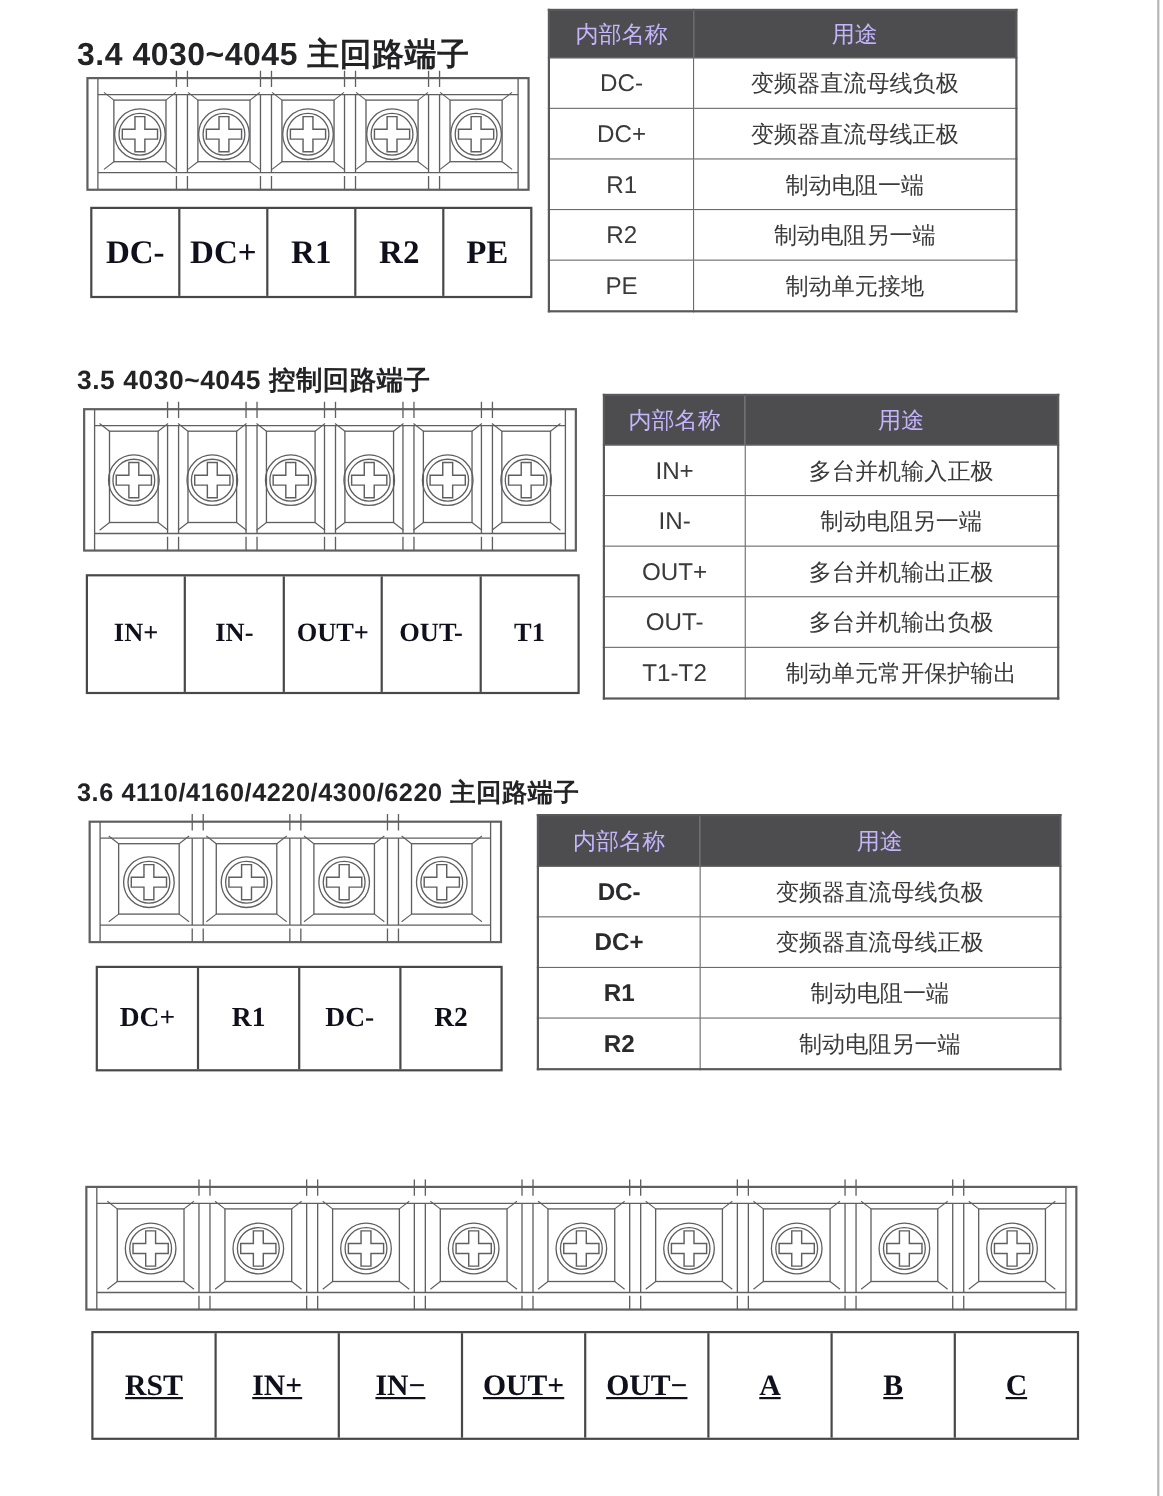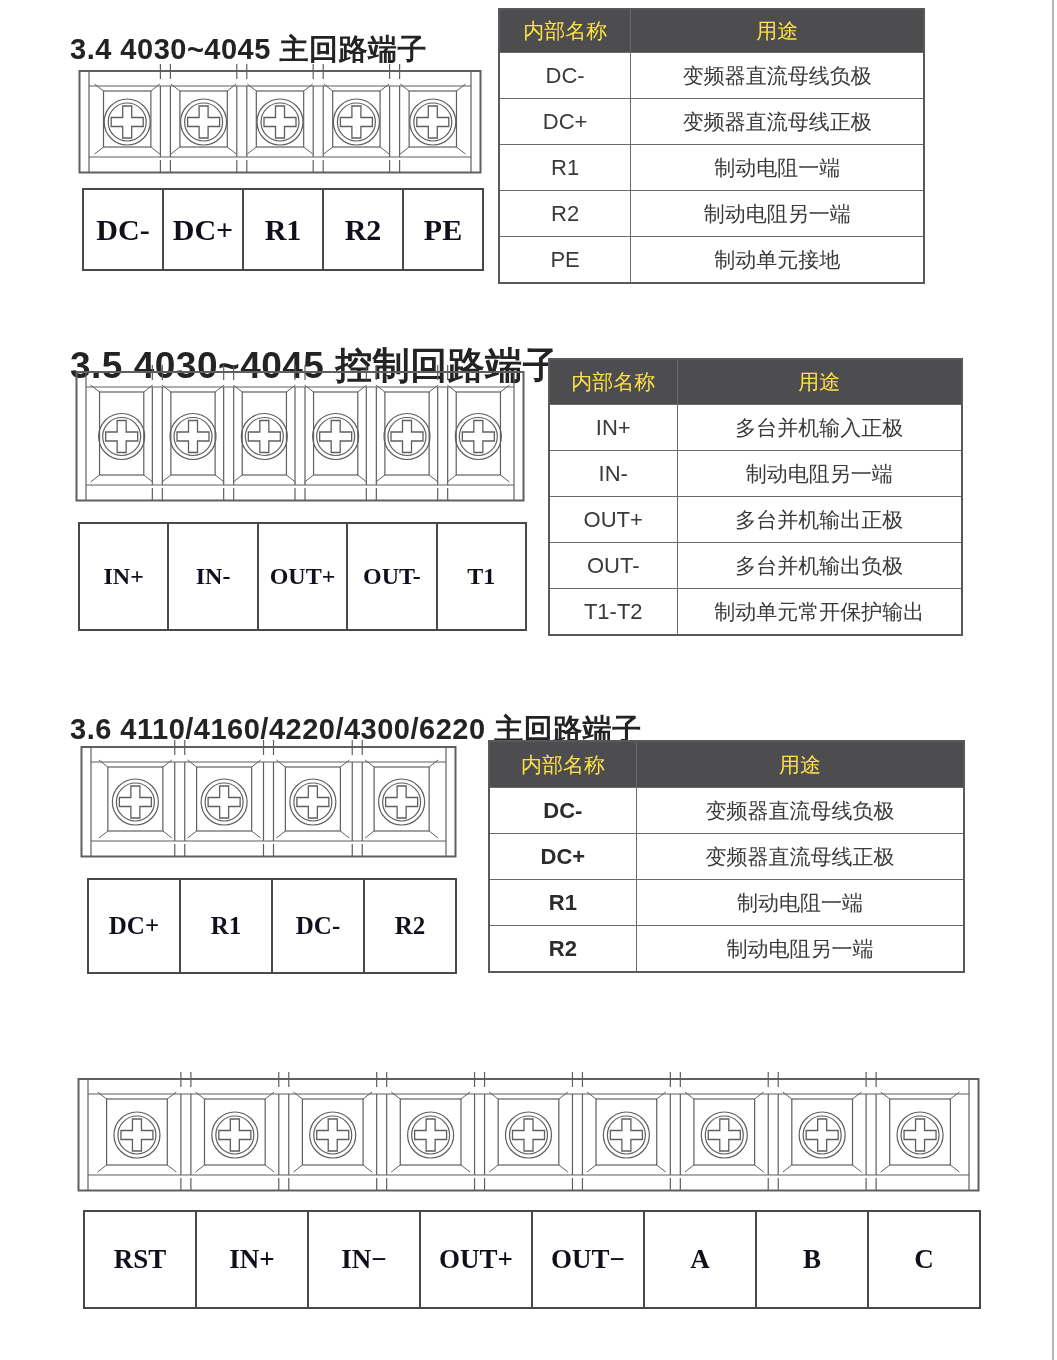--- a/index.html
+++ b/index.html
@@ -5,22 +5,22 @@
   html,body{margin:0;padding:0;background:#ffffff;}
   #page{
     position:relative;width:1057px;height:1360px;background:#ffffff;overflow:hidden;
     font-family:"Liberation Sans",sans-serif;
   }
   .page-edge{position:absolute;left:1052px;top:0;width:2px;height:1360px;background:#b6b6b8;}
 
   
   .sec-title{position:absolute;font-weight:bold;color:#232325;white-space:nowrap;letter-spacing:0.5px;}
   #title0{left:70px;top:6px;font-size:29px;}
-  #title1{left:70px;top:310px;font-size:37px;}
-  #title2{left:70px;top:686px;font-size:29px;}
+  #title1{left:70px;top:310px;font-size:24px;}
+  #title2{left:70px;top:686px;font-size:23px;}
   #title3{left:70px;top:1020px;font-size:29px;}
 
   
   .tblock{position:absolute;display:block;}
   #svg0{left:78px;top:64px;width:404px;height:110px;}
   #svg1{left:75px;top:365px;width:450px;height:137px;}
   #svg2{left:80px;top:740px;width:377px;height:118px;}
   #svg3{left:77px;top:1072px;width:903px;height:120px;}
 
   
@@ -30,32 +30,32 @@
     font-family:"Liberation Serif",serif;font-weight:bold;color:#10101c;
   }
   .label-row .lcell{
     flex:1 1 0;display:flex;align-items:center;justify-content:center;
     border-right:2px solid #48484b;white-space:nowrap;
   }
   .label-row .lcell:last-child{border-right:none;}
   #lab0{left:82px;top:188px;width:398px;height:79px;font-size:30px;}
   #lab1{left:78px;top:522px;width:445px;height:105px;font-size:24px;}
   #lab2{left:87px;top:878px;width:366px;height:92px;font-size:25px;}
-  #lab3{left:83px;top:1210px;width:894px;height:95px;font-size:27px;}
+  #lab3{left:83px;top:1210px;width:894px;height:95px;font-size:27px;text-decoration:underline;}
 
   
   table.info-table{
     position:absolute;border-collapse:collapse;table-layout:fixed;background:#ffffff;
     border:2px solid #59595c;
   }
   table.info-table th, table.info-table td{
     border:1.5px solid #6a6a6d;text-align:center;vertical-align:middle;padding:0 6px;
   }
   table.info-table th{
-    background:#4d4d4f;color:#fde047;font-weight:normal;font-size:21px;
+    background:#4d4d4f;color:#c4b5fd;font-weight:normal;font-size:21px;
   }
   table.info-table td{color:#3a3a3c;font-size:21px;}
   table.info-table td.cname{font-size:22px;}
   #tbl0{left:498px;top:8px;width:427px;height:270px;}
   #tbl1{left:548px;top:358px;width:415px;height:272px;}
   #tbl2{left:488px;top:740px;width:477px;height:228px;}
   #tbl0 th{height:42px;} #tbl0 td{height:45px;}
   #tbl1 th{height:44px;} #tbl1 td{height:45px;}
   #tbl2 th{height:45px;} #tbl2 td{height:45px;}
   #tbl2 td.cname{font-weight:bold;color:#2b2b2d;}

